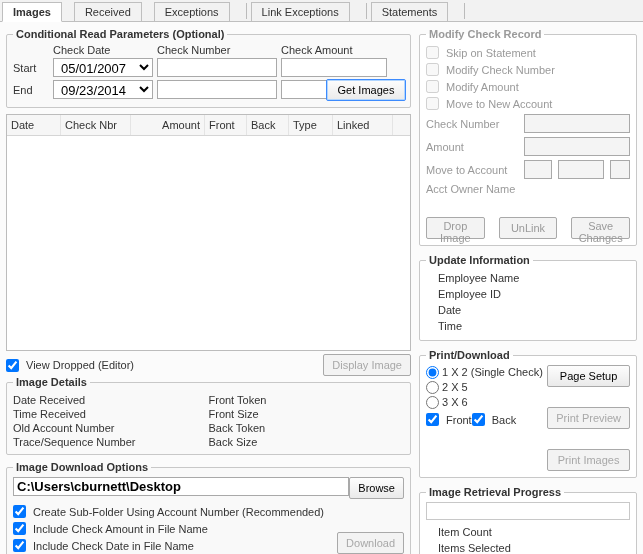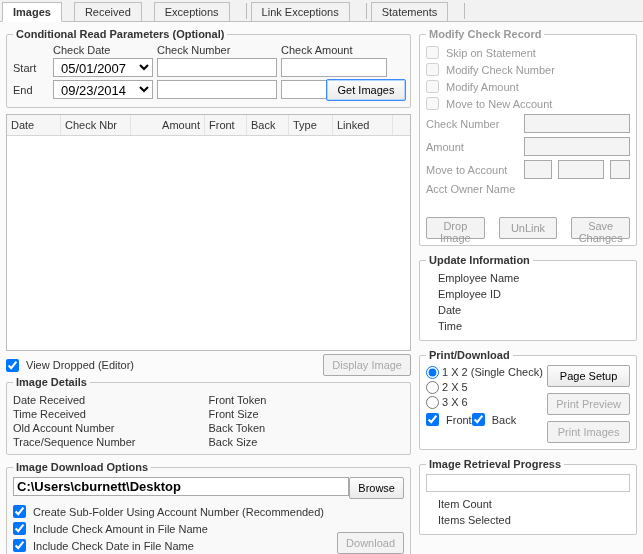--- a/index.html
+++ b/index.html
@@ -147,21 +147,21 @@
   .right fieldset { margin-bottom: 8px; }
   .mod-row { display: flex; align-items: center; gap: 6px; padding: 2px 0; }
   .mod-row .lbl2 { width: 92px; }
   .mod-row input[type=text] { flex: 1; width: 60px; }
   .mod-row input[type=text]:disabled { background: #f4f4f4; }
   .three-btn { display: flex; gap: 14px; margin-top: 20px; }
   .three-btn button { flex: 1; padding: 2px 4px; }
   .upd-row { padding: 2px 12px; }
   .pd-row { display: flex; padding: 1px 0; }
   .pd-left { flex: 1; }
-  .pd-btns { display: flex; flex-direction: column; gap: 6px; margin-left: 4px; }
+  .pd-btns { display: flex; flex-direction: column; gap: 20px; margin-left: 4px; }
   .pd-wrap { display: flex; }
   .pathrow { display: flex; margin-bottom: 4px; }
   .pathrow input { flex: 1; font-weight: bold; }
   .prog-box { border: 1px solid #c8c8c8; height: 18px; background: #fff; margin-bottom: 4px; }
   .small-input { width: 58px; }
 </style>
 </head>
 <body>
 
 <div class="tabs">

